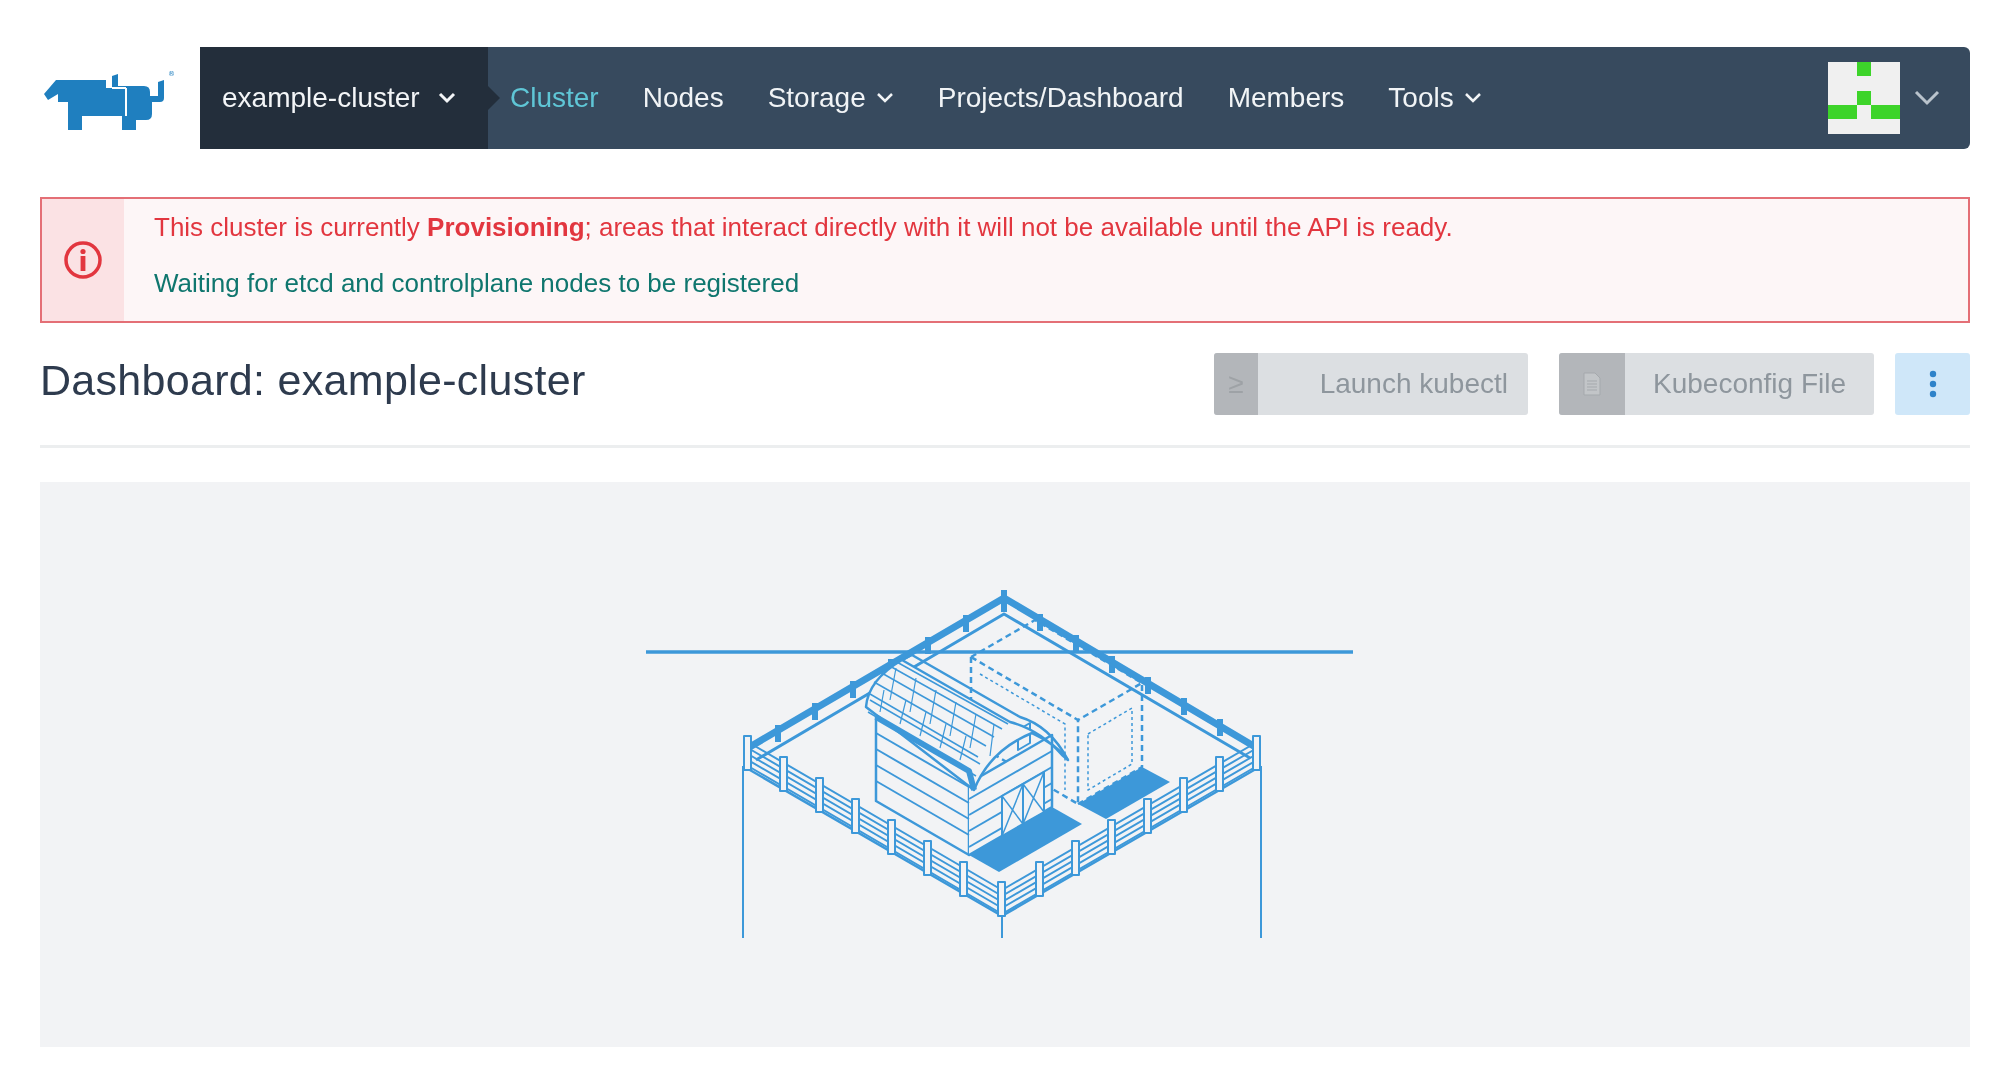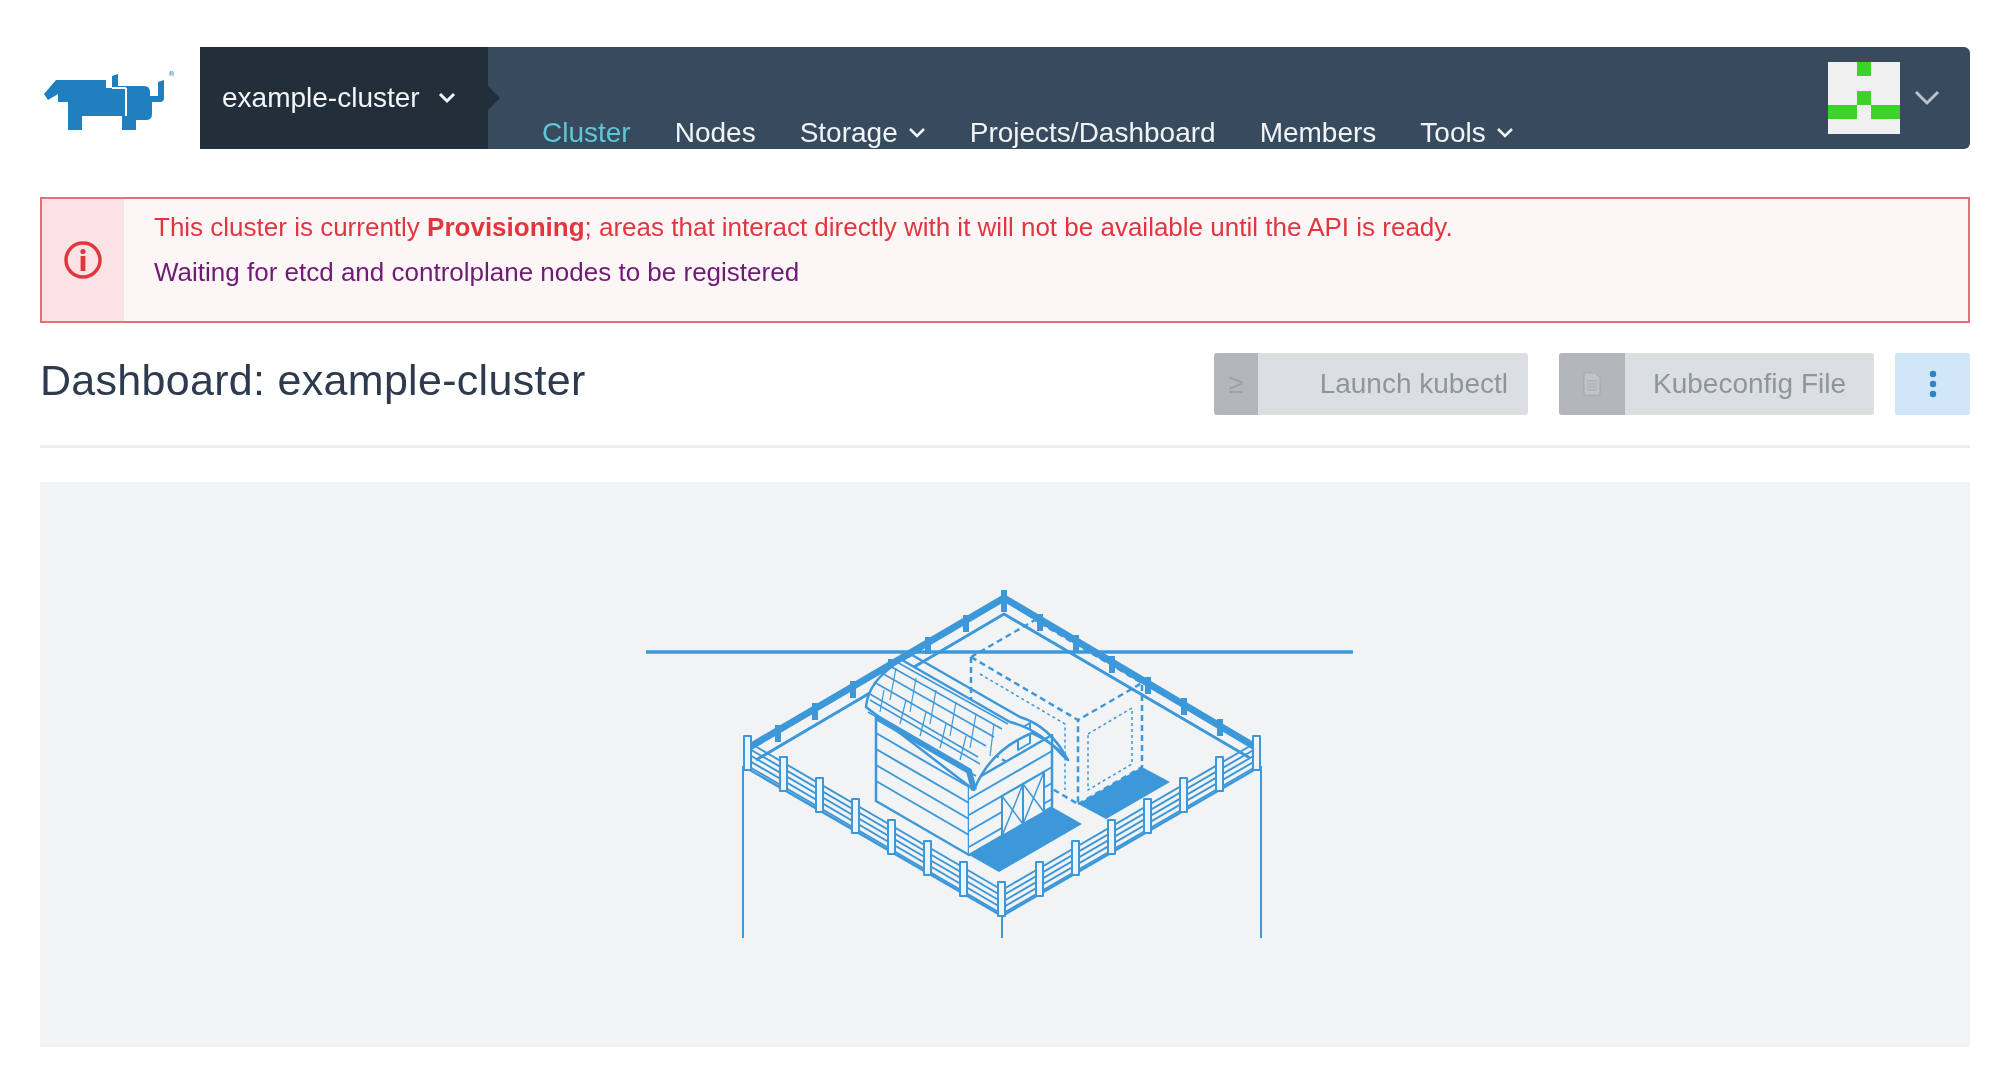--- a/index.html
+++ b/index.html
@@ -1,41 +1,41 @@
 <!DOCTYPE html>
 <html><head>
 <meta charset="utf-8">
 <style>
   * { box-sizing: border-box; margin: 0; padding: 0; }
   html, body { width: 2000px; height: 1073px; background: #ffffff; overflow: hidden; }
   body { font-family: "Liberation Sans", "DejaVu Sans", sans-serif; position: relative; color: #2d3a4a; }
 
   
   .logo { position: absolute; left: 40px; top: 66px; width: 140px; height: 66px; }
-  .navbar { position: absolute; left: 200px; top: 47px; width: 1770px; height: 102px; background: #374a5e; border-radius: 0 6px 6px 0; display: flex; align-items: center; gap: 32px; }
+  .navbar { position: absolute; left: 200px; top: 47px; width: 1770px; height: 102px; background: #374a5e; border-radius: 0 6px 6px 0; display: flex; align-items: center; }
   .cluster-select { position: relative; height: 102px; width: 288px; background: #232e3b; display: flex; align-items: center; padding-left: 22px; color: #f3f5f7; font-size: 28px; cursor: pointer; }
   .cluster-select::after { content: ""; position: absolute; right: -12px; top: 39px; width: 0; height: 0; border-top: 12px solid transparent; border-bottom: 12px solid transparent; border-left: 12px solid #232e3b; }
   .cluster-select .chev { margin-left: 18px; }
-  .nav-items { display: flex; align-items: flex-end; margin-left: 22px; height: 100%; }
+  .nav-items { display: flex; align-items: center; margin-left: 22px; height: 100%; }
   .nav-item { color: #f1f4f6; font-size: 28px; margin-right: 44px; display: flex; align-items: center; cursor: pointer; white-space: nowrap; }
   .nav-item.active { color: #5fc6d6; }
   .nav-item .chev { margin-left: 10px; }
   .chev svg { display: block; }
   .user-menu { position: absolute; right: 30px; top: 15px; display: flex; align-items: center; cursor: pointer; }
   .avatar { width: 72px; height: 72px; background: #f0f0f0; position: relative; }
   .avatar i { position: absolute; background: #3dd42a; }
   .user-menu .chev { margin-left: 14px; }
 
   
   .banner { position: absolute; left: 40px; top: 197px; width: 1930px; height: 126px; border: 2px solid #e46f76; background: #fdf6f7; display: flex; }
   .banner-icon-col { width: 82px; background: #fbe2e4; display: flex; align-items: center; justify-content: center; }
   .banner-body { padding-left: 30px; padding-top: 10px; }
   .banner-line1 { font-size: 26px; color: #e2363f; line-height: 36px; }
   .banner-line1 b { font-weight: bold; }
-  .banner-line2 { font-size: 26px; color: #701a75; line-height: 36px; margin-top: 9px; }
+  .banner-line2 { font-size: 26px; color: #0f766e; line-height: 36px; margin-top: 20px; }
 
   
   .page-title { position: absolute; left: 40px; top: 356px; font-size: 43px; font-weight: normal; color: #2e3b4e; letter-spacing: 0.3px; }
   .btn { position: absolute; top: 353px; height: 62px; background: #dcdfe2; border-radius: 3px; display: flex; align-items: center; cursor: pointer; overflow: hidden; }
   .btn .btn-icon { width: 66px; height: 100%; background: #b3b6ba; display: flex; align-items: center; justify-content: center; color: #9ea2a6; font-size: 28px; }
   .btn .btn-label { padding: 0 20px 0 20px; font-size: 28px; color: #8e969d; white-space: nowrap; }
   .btn-kubectl { left: 1214px; width: 314px; gap: 42px; }
   .btn-kubeconfig { left: 1559px; width: 315px; gap: 8px; }
   .btn-more { position: absolute; left: 1895px; top: 353px; width: 75px; height: 62px; background: #cfe7f9; border-radius: 3px; display: flex; align-items: center; justify-content: center; cursor: pointer; }
   .divider { position: absolute; left: 40px; top: 445px; width: 1930px; height: 3px; background: #eceeef; }

